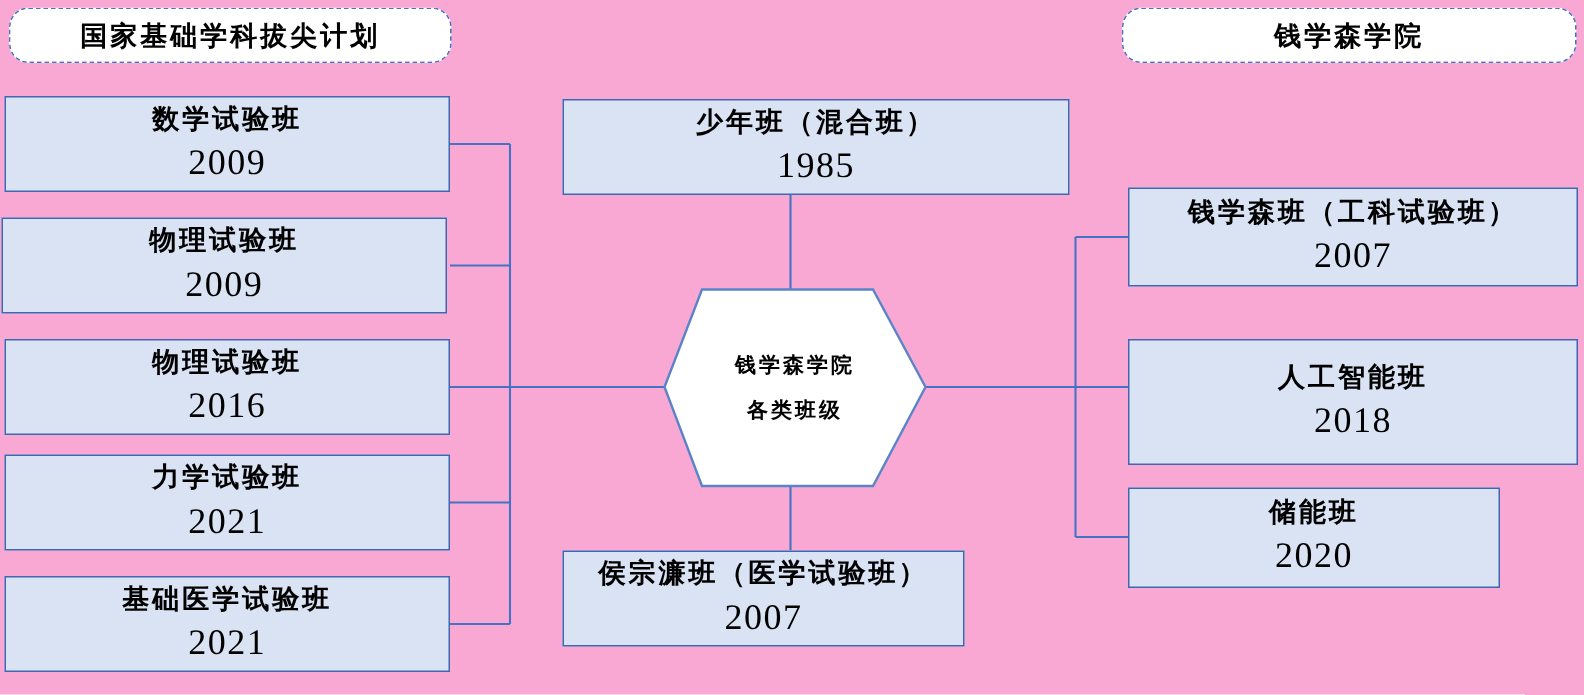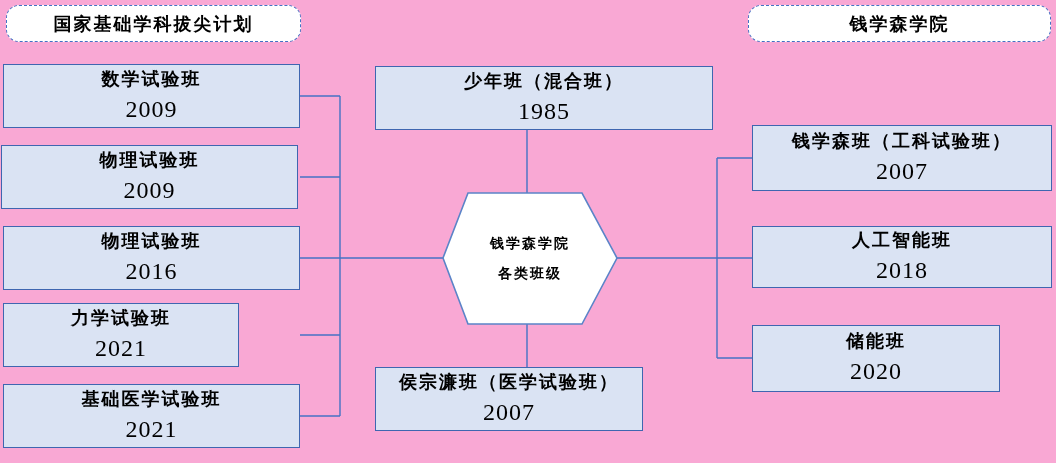--- a/index.html
+++ b/index.html
@@ -46,28 +46,28 @@
   }
   .node .yr{
     font-weight:normal;
     font-size:24px;
     letter-spacing:1px;
   }
 
   .ln0{left:3px;top:64px;width:297px;height:64px;}
   .ln1{left:1px;top:145px;width:297px;height:64px;}
   .ln2{left:3px;top:226px;width:297px;height:64px;}
-  .ln3{left:3px;top:303px;width:236px;height:64px;}
+  .ln3{left:3px;top:303px;width:297px;height:64px;}
   .ln4{left:3px;top:384px;width:297px;height:64px;}
 
   .top-node{left:375px;top:66px;width:338px;height:64px;}
   .bottom-node{left:375px;top:367px;width:268px;height:64px;}
 
   .rn0{left:752px;top:125px;width:300px;height:66px;}
-  .rn1{left:752px;top:226px;width:300px;height:62px;}
+  .rn1{left:752px;top:226px;width:300px;height:84px;}
   .rn2{left:752px;top:325px;width:248px;height:67px;}
 
   
   .hex-label{
     position:absolute;
     left:443px;top:193px;width:174px;height:131px;
     display:flex;flex-direction:column;align-items:center;justify-content:center;
     gap:12px;
     font-weight:bold;
     font-size:14px;

